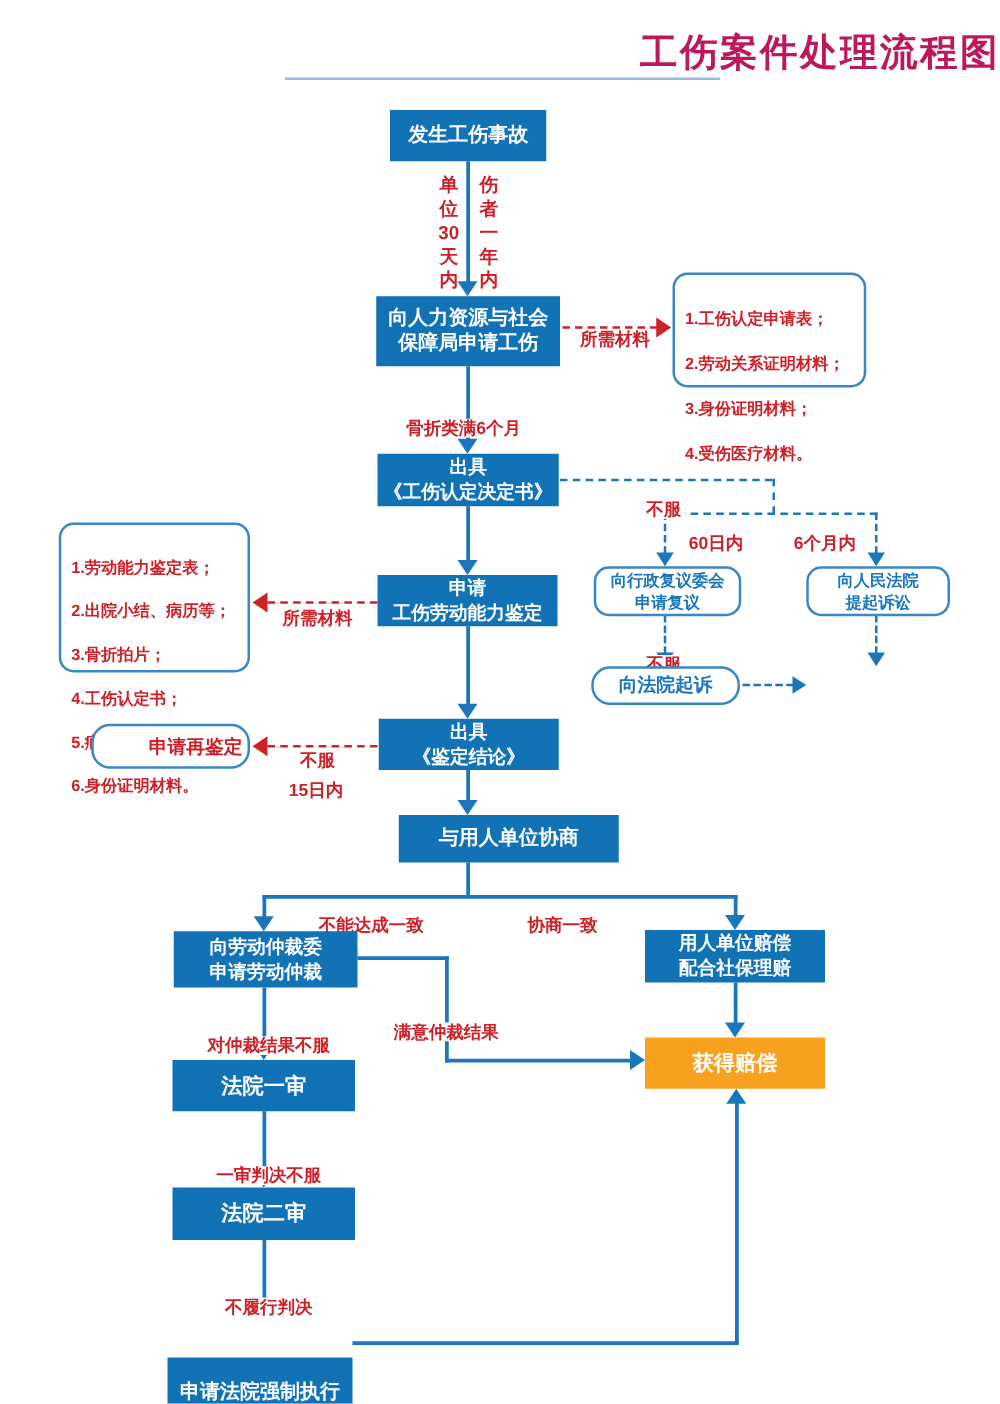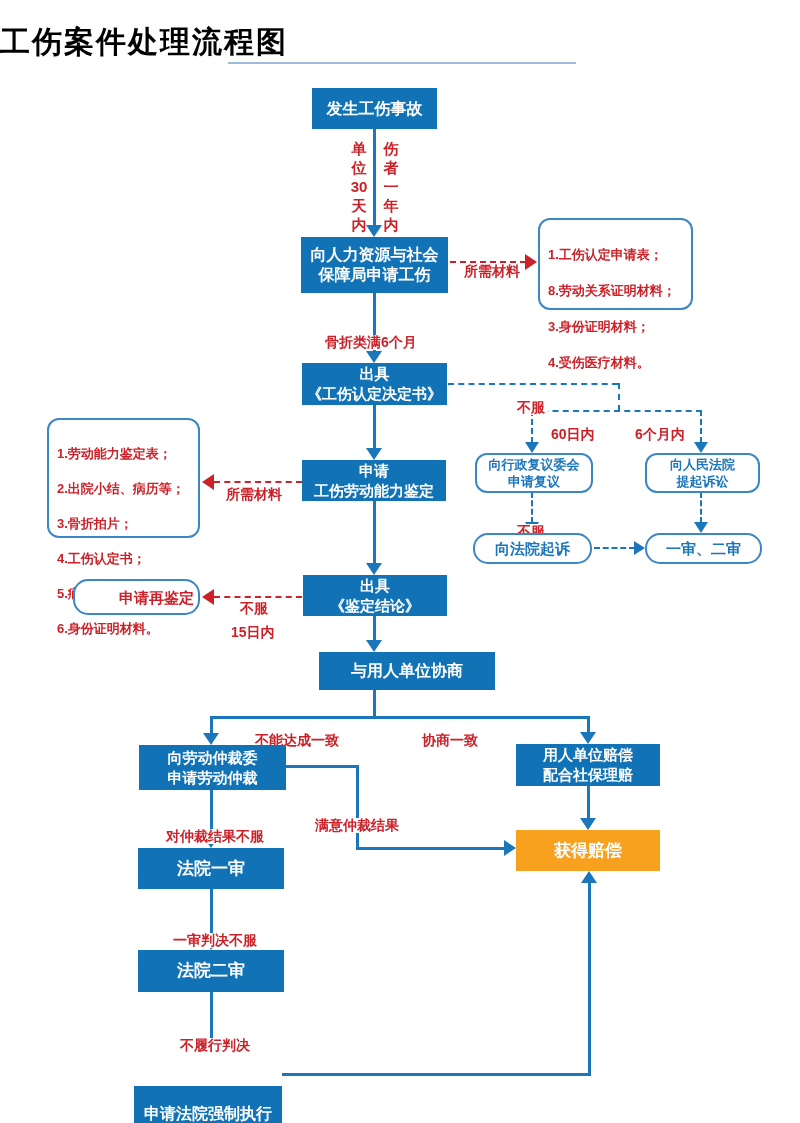--- a/index.html
+++ b/index.html
@@ -7,22 +7,22 @@
     --line-blue:#1b76bc;
     --accent-red:#cc2129;
     --highlight-orange:#f7a11f;
     --outline-blue:#3b86c4;
     --underline-blue:#9bbcd8;
   }
   html,body{margin:0;padding:0;background:#fff;}
   body{font-family:"Liberation Sans","DejaVu Sans",sans-serif;}
   #canvas{position:relative;width:800px;height:1123px;background:#fff;overflow:hidden;}
 
-  .title{position:absolute;left:0;top:22px;width:800px;text-align:left;
-    font-size:30px;font-weight:bold;color:#000000;letter-spacing:2px;}
+  .title{position:absolute;left:0;top:22px;width:800px;text-align:right;
+    font-size:30px;font-weight:bold;color:#be185d;letter-spacing:2px;}
   .underline{position:absolute;height:2px;background:var(--underline-blue);}
 
   .node{position:absolute;background:var(--primary-blue);color:#fff;font-weight:bold;
     font-size:16px;line-height:20px;display:flex;align-items:center;justify-content:center;
     text-align:center;white-space:pre-line;}
   .node.orange{background:var(--highlight-orange);font-size:17px;}
 
   .rbox{position:absolute;background:#fff;border:2px solid var(--outline-blue);
     border-radius:12px;display:flex;align-items:center;justify-content:center;
     text-align:center;color:var(--line-blue);font-weight:bold;font-size:13px;
@@ -160,33 +160,32 @@
 申请劳动仲裁</div>
   <div class="node" style="left:516px;top:744px;width:144px;height:42px;font-size:15px;">用人单位赔偿
 配合社保理赔</div>
   <div class="node orange" style="left:516px;top:830px;width:144px;height:41px;">获得赔偿</div>
   <div class="node" style="left:138px;top:848px;width:146px;height:41px;font-size:17px;">法院一审</div>
   <div class="node" style="left:138px;top:950px;width:146px;height:42px;font-size:17px;">法院二审</div>
   <div class="node" style="left:134px;top:1086px;width:148px;height:55px;text-align:center;">申请法院强制执行</div>
 
   <div class="rbox list" style="left:538px;top:218px;width:155px;height:92px;">
     <div class="li">1.工伤认定申请表；</div>
-    <div class="li">8.劳动关系证明材料；</div>
+    <div class="li">2.劳动关系证明材料；</div>
     <div class="li">3.身份证明材料；</div>
     <div class="li">4.受伤医疗材料。</div>
   </div>
   <div class="rbox list list6" style="left:47px;top:418px;width:153px;height:120px;">
     <div class="li">1.劳动能力鉴定表；</div>
     <div class="li">2.出院小结、病历等；</div>
     <div class="li">3.骨折拍片；</div>
     <div class="li">4.工伤认定书；</div>
     <div class="li">5.疤痕四寸彩照；</div>
     <div class="li">6.身份证明材料。</div>
   </div>
   <div class="rbox" style="left:475px;top:453px;width:118px;height:40px;">向行政复议委会
 申请复议</div>
   <div class="rbox" style="left:645px;top:453px;width:115px;height:40px;">向人民法院
 提起诉讼</div>
   <div class="rbox pill" style="left:473px;top:533px;width:119px;height:31px;">向法院起诉</div>
-  <div class="rbox pill" style="left:645px;top:533px;width:117px;height:31px;">一审、二审</div>
   <div class="rbox pill red" style="left:73px;top:579px;width:127px;height:36px;">申请再鉴定</div>
 
 </div>
 
 </body></html>

